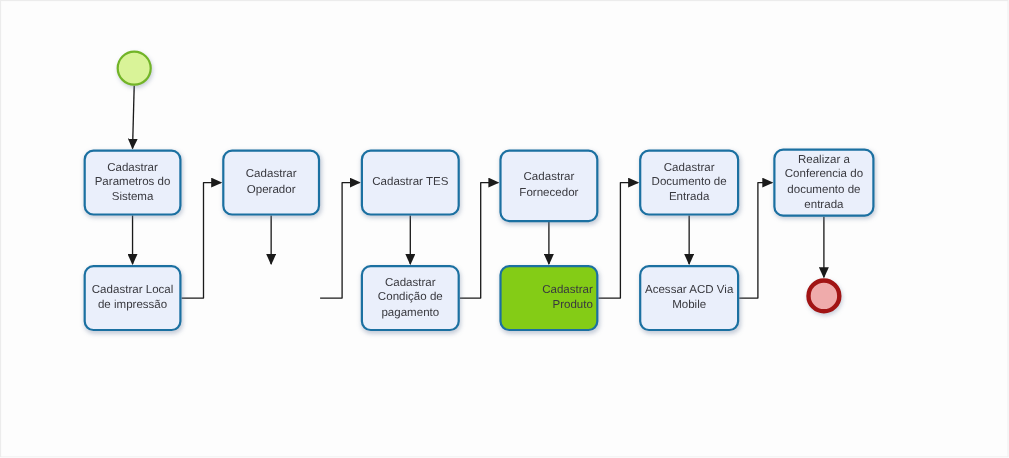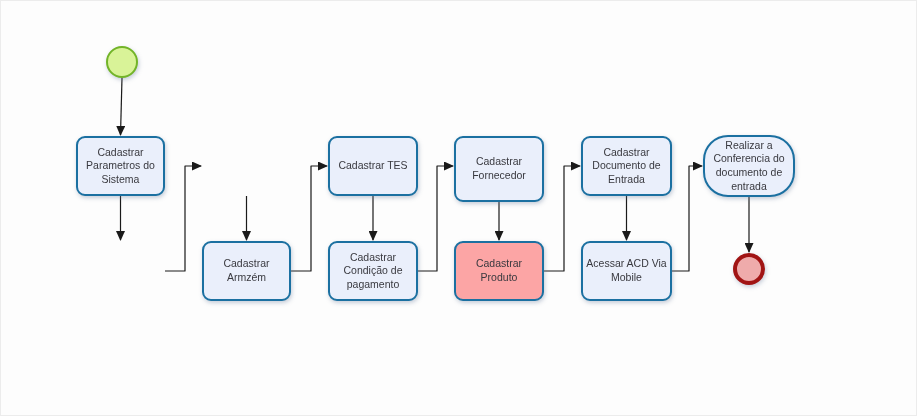--- a/index.html
+++ b/index.html
@@ -62,38 +62,41 @@
       <path d="M498,195 L498,239" fill="none" stroke="#1a1a1a" stroke-width="1.2" stroke-linejoin="round" marker-end="url(#arrowhead)"></path>
       <path d="M543,270 L563,270 L563,165 L579,165" fill="none" stroke="#1a1a1a" stroke-width="1.2" stroke-linejoin="round" marker-end="url(#arrowhead)"></path>
       <path d="M625.5,195 L625.5,239" fill="none" stroke="#1a1a1a" stroke-width="1.2" stroke-linejoin="round" marker-end="url(#arrowhead)"></path>
       <path d="M671,270 L688,270 L688,165 L701,165" fill="none" stroke="#1a1a1a" stroke-width="1.2" stroke-linejoin="round" marker-end="url(#arrowhead)"></path>
       <path d="M748,196 L748,251" fill="none" stroke="#1a1a1a" stroke-width="1.2" stroke-linejoin="round" marker-end="url(#arrowhead)"></path>
     </svg>
 <div class="event" style="left: 105px; top: 45px; width: 32px; height: 32px; background: rgb(217, 243, 152); border: 2.5px solid rgb(114, 180, 40);"></div>
     <div class="task" style="left: 75px; top: 135px; width: 89px; height: 60px; background: rgb(234, 239, 251); border-color: rgb(27, 112, 161); color: rgb(57, 57, 63);">
       <span>Cadastrar Parametros do Sistema</span>
     </div>
-    <div class="task" style="left: 201px; top: 240px; width: 89px; height: 60px; background: rgb(234, 239, 251); border-color: rgb(27, 112, 161); color: rgb(57, 57, 63);">
-      <span>Cadastrar Armzém</span>
+    <div class="task" style="left: 75px; top: 240px; width: 89px; height: 60px; background: rgb(234, 239, 251); border-color: rgb(27, 112, 161); color: rgb(57, 57, 63);">
+      <span>Cadastrar Local de impressão</span>
+    </div>
+    <div class="task" style="left: 201px; top: 135px; width: 89px; height: 60px; background: rgb(234, 239, 251); border-color: rgb(27, 112, 161); color: rgb(57, 57, 63);">
+      <span>Cadastrar Operador</span>
     </div>
     <div class="task" style="left: 327px; top: 135px; width: 90px; height: 60px; background: rgb(234, 239, 251); border-color: rgb(27, 112, 161); color: rgb(57, 57, 63); align-items: center;">
       <span>Cadastrar TES</span>
     </div>
     <div class="task" style="left: 327px; top: 240px; width: 90px; height: 60px; background: rgb(234, 239, 251); border-color: rgb(27, 112, 161); color: rgb(57, 57, 63); align-items: center;">
       <span>Cadastrar Condição de pagamento</span>
     </div>
     <div class="task" style="left: 453px; top: 135px; width: 90px; height: 66px; background: rgb(234, 239, 251); border-color: rgb(27, 112, 161); color: rgb(57, 57, 63);">
       <span>Cadastrar Fornecedor</span>
     </div>
-    <div class="task" style="left: 453px; top: 240px; width: 90px; height: 60px; background: #fca5a5; border-color: rgb(27, 112, 161); color: rgb(57, 57, 63);">
+    <div class="task" style="left: 453px; top: 240px; width: 90px; height: 60px; background: #84cc16; border-color: rgb(27, 112, 161); color: rgb(57, 57, 63); text-align: right;">
       <span>Cadastrar Produto</span>
     </div>
     <div class="task" style="left: 580px; top: 240px; width: 91px; height: 60px; background: rgb(234, 239, 251); border-color: rgb(27, 112, 161); color: rgb(57, 57, 63);">
       <span>Acessar ACD Via Mobile</span>
     </div>
     <div class="task" style="left: 580px; top: 135px; width: 91px; height: 60px; background: rgb(234, 239, 251); border-color: rgb(27, 112, 161); color: rgb(57, 57, 63);">
       <span>Cadastrar Documento de Entrada</span>
     </div>
-    <div class="task" style="left: 702px; top: 134px; width: 92px; height: 62px; background: rgb(234, 239, 251); border-color: rgb(27, 112, 161); color: rgb(57, 57, 63); border-radius: 25px;">
+    <div class="task" style="left: 702px; top: 134px; width: 92px; height: 62px; background: rgb(234, 239, 251); border-color: rgb(27, 112, 161); color: rgb(57, 57, 63);">
       <span>Realizar a Conferencia do documento de entrada</span>
     </div>
     <div class="event" style="left: 732px; top: 252px; width: 32px; height: 32px; background: rgb(239, 171, 171); border: 4px solid rgb(161, 20, 20);"></div>
   </div>
 
 </body></html>

